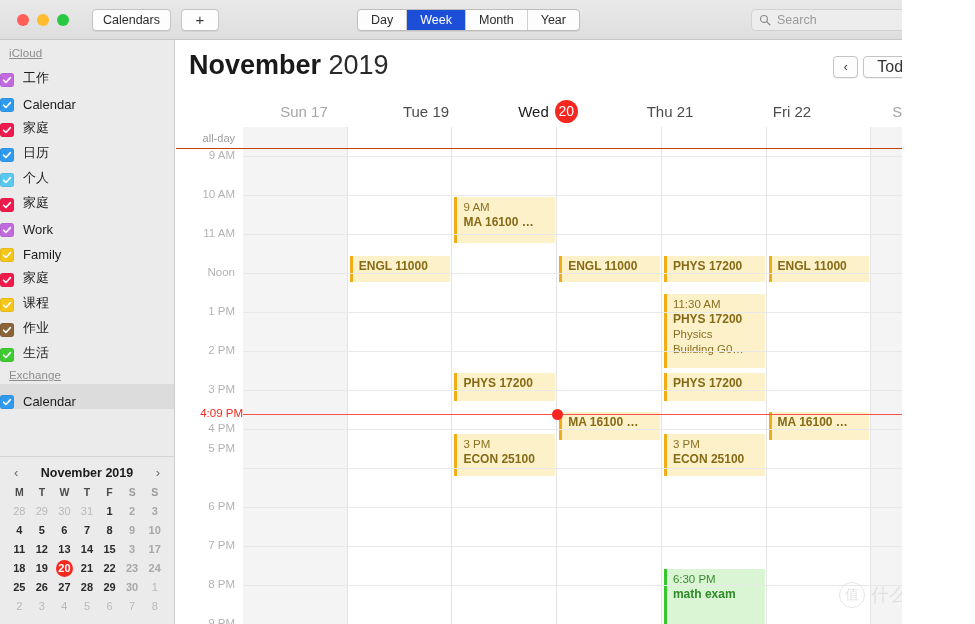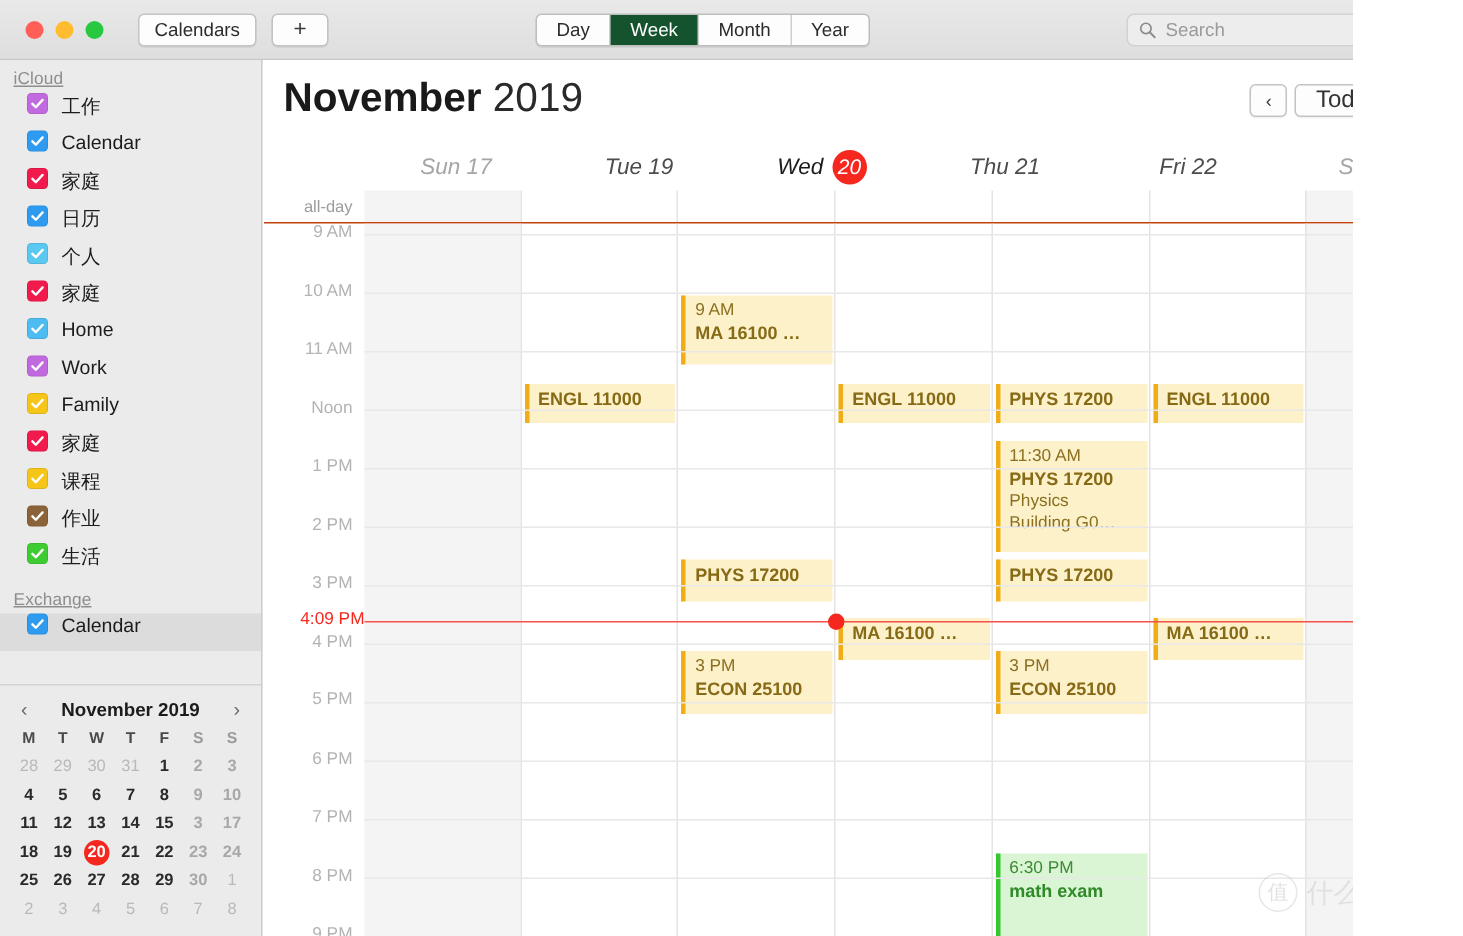--- a/index.html
+++ b/index.html
@@ -37,40 +37,40 @@
     position: absolute; left: 357px; top: 9px;
     height: 22px; display: flex; border: 1px solid #bdbdbd; border-radius: 4px;
     overflow: hidden; background: #fdfdfd;
     box-shadow: 0 1px 0 rgba(0,0,0,0.06);
   }
   .seg {
     padding: 0 13px; height: 20px; display: flex; align-items: center;
     font-size: 12.5px; color: #2b2b2b; border-right: 1px solid #cfcfcf;
   }
   .seg:last-child { border-right: none; }
-  .seg.active { background: #14532d; color: #ffffff; }
+  .seg.active { background: #1d4ed8; color: #ffffff; }
 
   .searchbox {
     position: absolute; right: 12px; top: 9px; width: 212px; height: 22px;
     background: #ededed; border: 1px solid #d2d2d2; border-radius: 5px;
     display: flex; align-items: center; padding: 0 7px;
   }
   .search-icon { width: 12px; height: 12px; flex: 0 0 auto; }
   .search-ph { font-size: 12.5px; color: #9a9a9a; margin-left: 6px; }
 
   
   .sidebar {
     position: absolute; left: 0; top: 40px; width: 175px; height: 584px;
     background: #ebebeb; border-right: 1px solid #cdcdcd;
     overflow: hidden;
   }
   .side-group {
     font-size: 11.5px; color: #8d8d8d; padding: 7px 0 3px 9px; letter-spacing: .1px; text-decoration: underline;
   }
-  .cal-row { display: flex; align-items: flex-start; height: 25px; padding-left: 18px; }
+  .cal-row { display: flex; align-items: flex-end; height: 25px; }
   .cal-row.selected { background: #dcdcdc; }
   .chk {
     width: 14px; height: 14px; border-radius: 3px; flex: 0 0 auto;
     display: flex; align-items: center; justify-content: center;
     box-shadow: inset 0 0 0 0.5px rgba(0,0,0,0.12);
   }
   .chk svg { display: block; }
   .cal-name { margin-left: 9px; font-size: 13px; color: #1c1c1c; }
 
   .mini {
@@ -118,21 +118,21 @@
   }
   .nav-btn.today { padding: 0 13px; margin: 0 5px; font-size: 16px; }
 
   .dayhdr {
     position: absolute; top: 55px; left: 0; width: 799px; height: 32px;
     display: flex;
   }
   .dayhdr .gutter { width: 67px; flex: 0 0 67px; }
   .dayhdr .d {
     flex: 1 1 0; display: flex; align-items: center; justify-content: center;
-    font-size: 15px; color: #4c4c4c; font-style: italic;
+    font-size: 15px; color: #4c4c4c;
   }
   .dayhdr .d.wkend { color: #a5a5a5; }
   .dayhdr .d .num-today {
     display: inline-flex; align-items: center; justify-content: center;
     width: 23px; height: 23px; border-radius: 50%;
     background: #f5271e; color: #ffffff; margin-left: 6px; font-size: 14px;
   }
   .dayhdr .d .lbl { color: #1c1c1c; }
 
   .allday {
@@ -274,28 +274,20 @@
           </span>
           <span class="cal-name">个人</span>
         </div>
         <div class="cal-row">
           <span class="chk" style="background:#f01b4c">
             <svg width="10" height="10" viewBox="0 0 10 10">
               <path d="M1.6 5.2 L3.9 7.5 L8.4 2.6" fill="none" stroke="#fff" stroke-width="1.6" stroke-linecap="round" stroke-linejoin="round"></path>
             </svg>
           </span>
           <span class="cal-name">家庭</span>
-        </div>
-        <div class="cal-row">
-          <span class="chk" style="background:#4dbcf0">
-            <svg width="10" height="10" viewBox="0 0 10 10">
-              <path d="M1.6 5.2 L3.9 7.5 L8.4 2.6" fill="none" stroke="#fff" stroke-width="1.6" stroke-linecap="round" stroke-linejoin="round"></path>
-            </svg>
-          </span>
-          <span class="cal-name">Home</span>
         </div>
         <div class="cal-row">
           <span class="chk" style="background:#c16ae0">
             <svg width="10" height="10" viewBox="0 0 10 10">
               <path d="M1.6 5.2 L3.9 7.5 L8.4 2.6" fill="none" stroke="#fff" stroke-width="1.6" stroke-linecap="round" stroke-linejoin="round"></path>
             </svg>
           </span>
           <span class="cal-name">Work</span>
         </div>
         <div class="cal-row">
@@ -453,21 +445,21 @@
       <div class="grid" id="grid">
         <div class="timecol" id="timecol">
             <div class="tlabel" style="top: 7px;">9 AM</div>
             <div class="tlabel" style="top: 46px;">10 AM</div>
             <div class="tlabel" style="top: 85px;">11 AM</div>
             <div class="tlabel" style="top: 124px;">Noon</div>
             <div class="tlabel" style="top: 163px;">1 PM</div>
             <div class="tlabel" style="top: 202px;">2 PM</div>
             <div class="tlabel" style="top: 241px;">3 PM</div>
             <div class="tlabel" style="top: 280px;">4 PM</div>
-            <div class="tlabel" style="top: 318px;">5 PM</div>
+            <div class="tlabel" style="top: 300px;">5 PM</div>
             <div class="tlabel" style="top: 358px;">6 PM</div>
             <div class="tlabel" style="top: 397px;">7 PM</div>
             <div class="tlabel" style="top: 436px;">8 PM</div>
             <div class="tlabel" style="top: 475px;">9 PM</div>
           </div>
         <div class="cols" id="daycols">
             <div class="col wkend first"></div>
             <div class="col">
               <div class="event" style="top: 107px; height: 26px;">
                 <div class="n">ENGL 11000</div>

